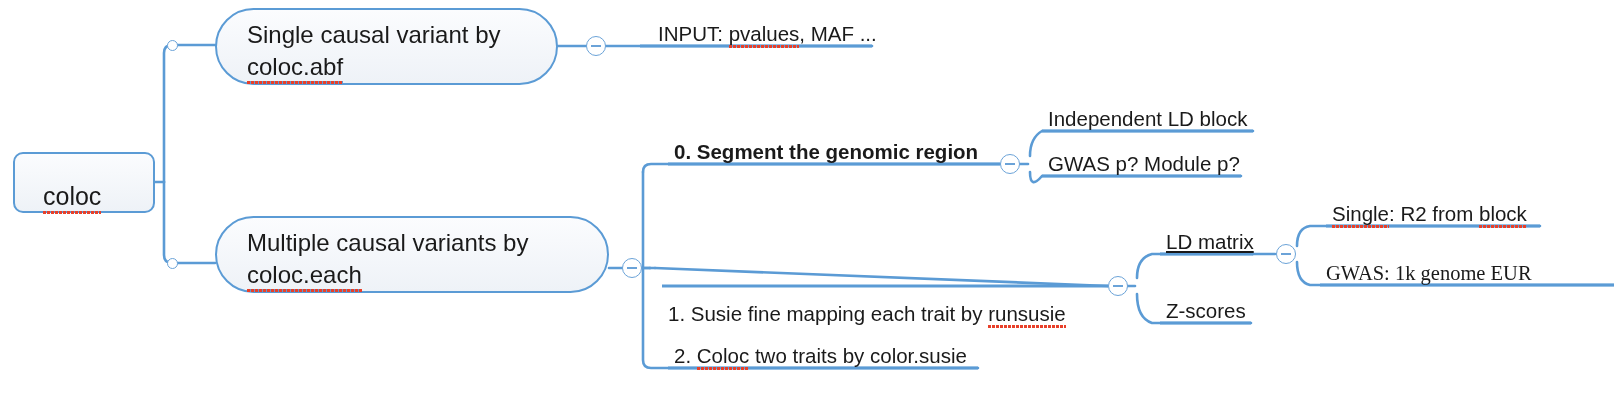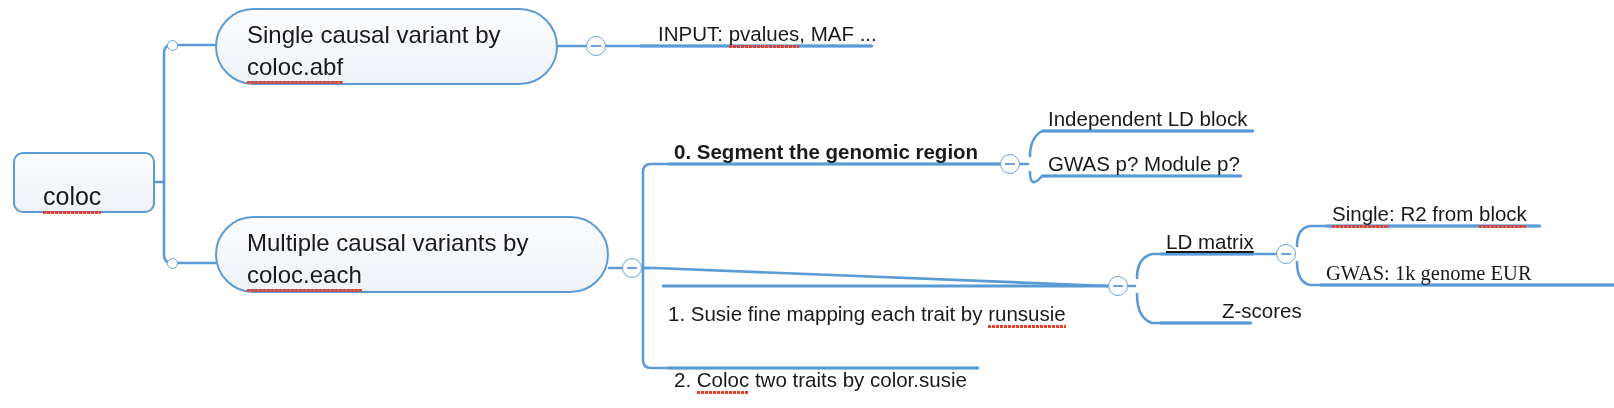--- a/index.html
+++ b/index.html
@@ -234,33 +234,33 @@
   </div>
 
   <div class="leaf" style="left:658px; top:264px;margin-top:40px;">
     <span class="txt">1. Susie fine mapping each trait by <span class="sq">runsusie</span></span>
   </div>
 
   <div class="leaf" style="left:1156px; top:232px;text-decoration:underline;">
     <span class="txt">LD matrix</span>
   </div>
 
-  <div class="leaf" style="left:1212px; top:301px;">
+  <div class="leaf" style="left:1156px; top:301px;">
     <span class="txt">Z-scores</span>
   </div>
 
   <div class="leaf" style="left:1322px; top:204px;">
     <span class="txt"><span class="sq">Single</span>: R2 from <span class="sq">block</span></span>
   </div>
 
   <div class="leaf" style="left:1316px; top:263px;font-family:Liberation Serif, serif;">
     <span class="txt">GWAS: 1k genome EUR</span>
   </div>
 
-  <div class="leaf" style="left:664px; top:346px;margin-top:24px;">
+  <div class="leaf" style="left:664px; top:346px;">
     <span class="txt">2. <span class="sq">Coloc</span> two traits by color.susie</span>
   </div>
 
   <div class="dot" style="left:167px; top:40px;"></div>
   <div class="dot" style="left:167px; top:258px;"></div>
 
   <div class="toggle" style="left:586px; top:36px;"></div>
   <div class="toggle" style="left:622px; top:258px;"></div>
   <div class="toggle" style="left:1000px; top:154px;"></div>
   <div class="toggle" style="left:1108px; top:276px;"></div>

